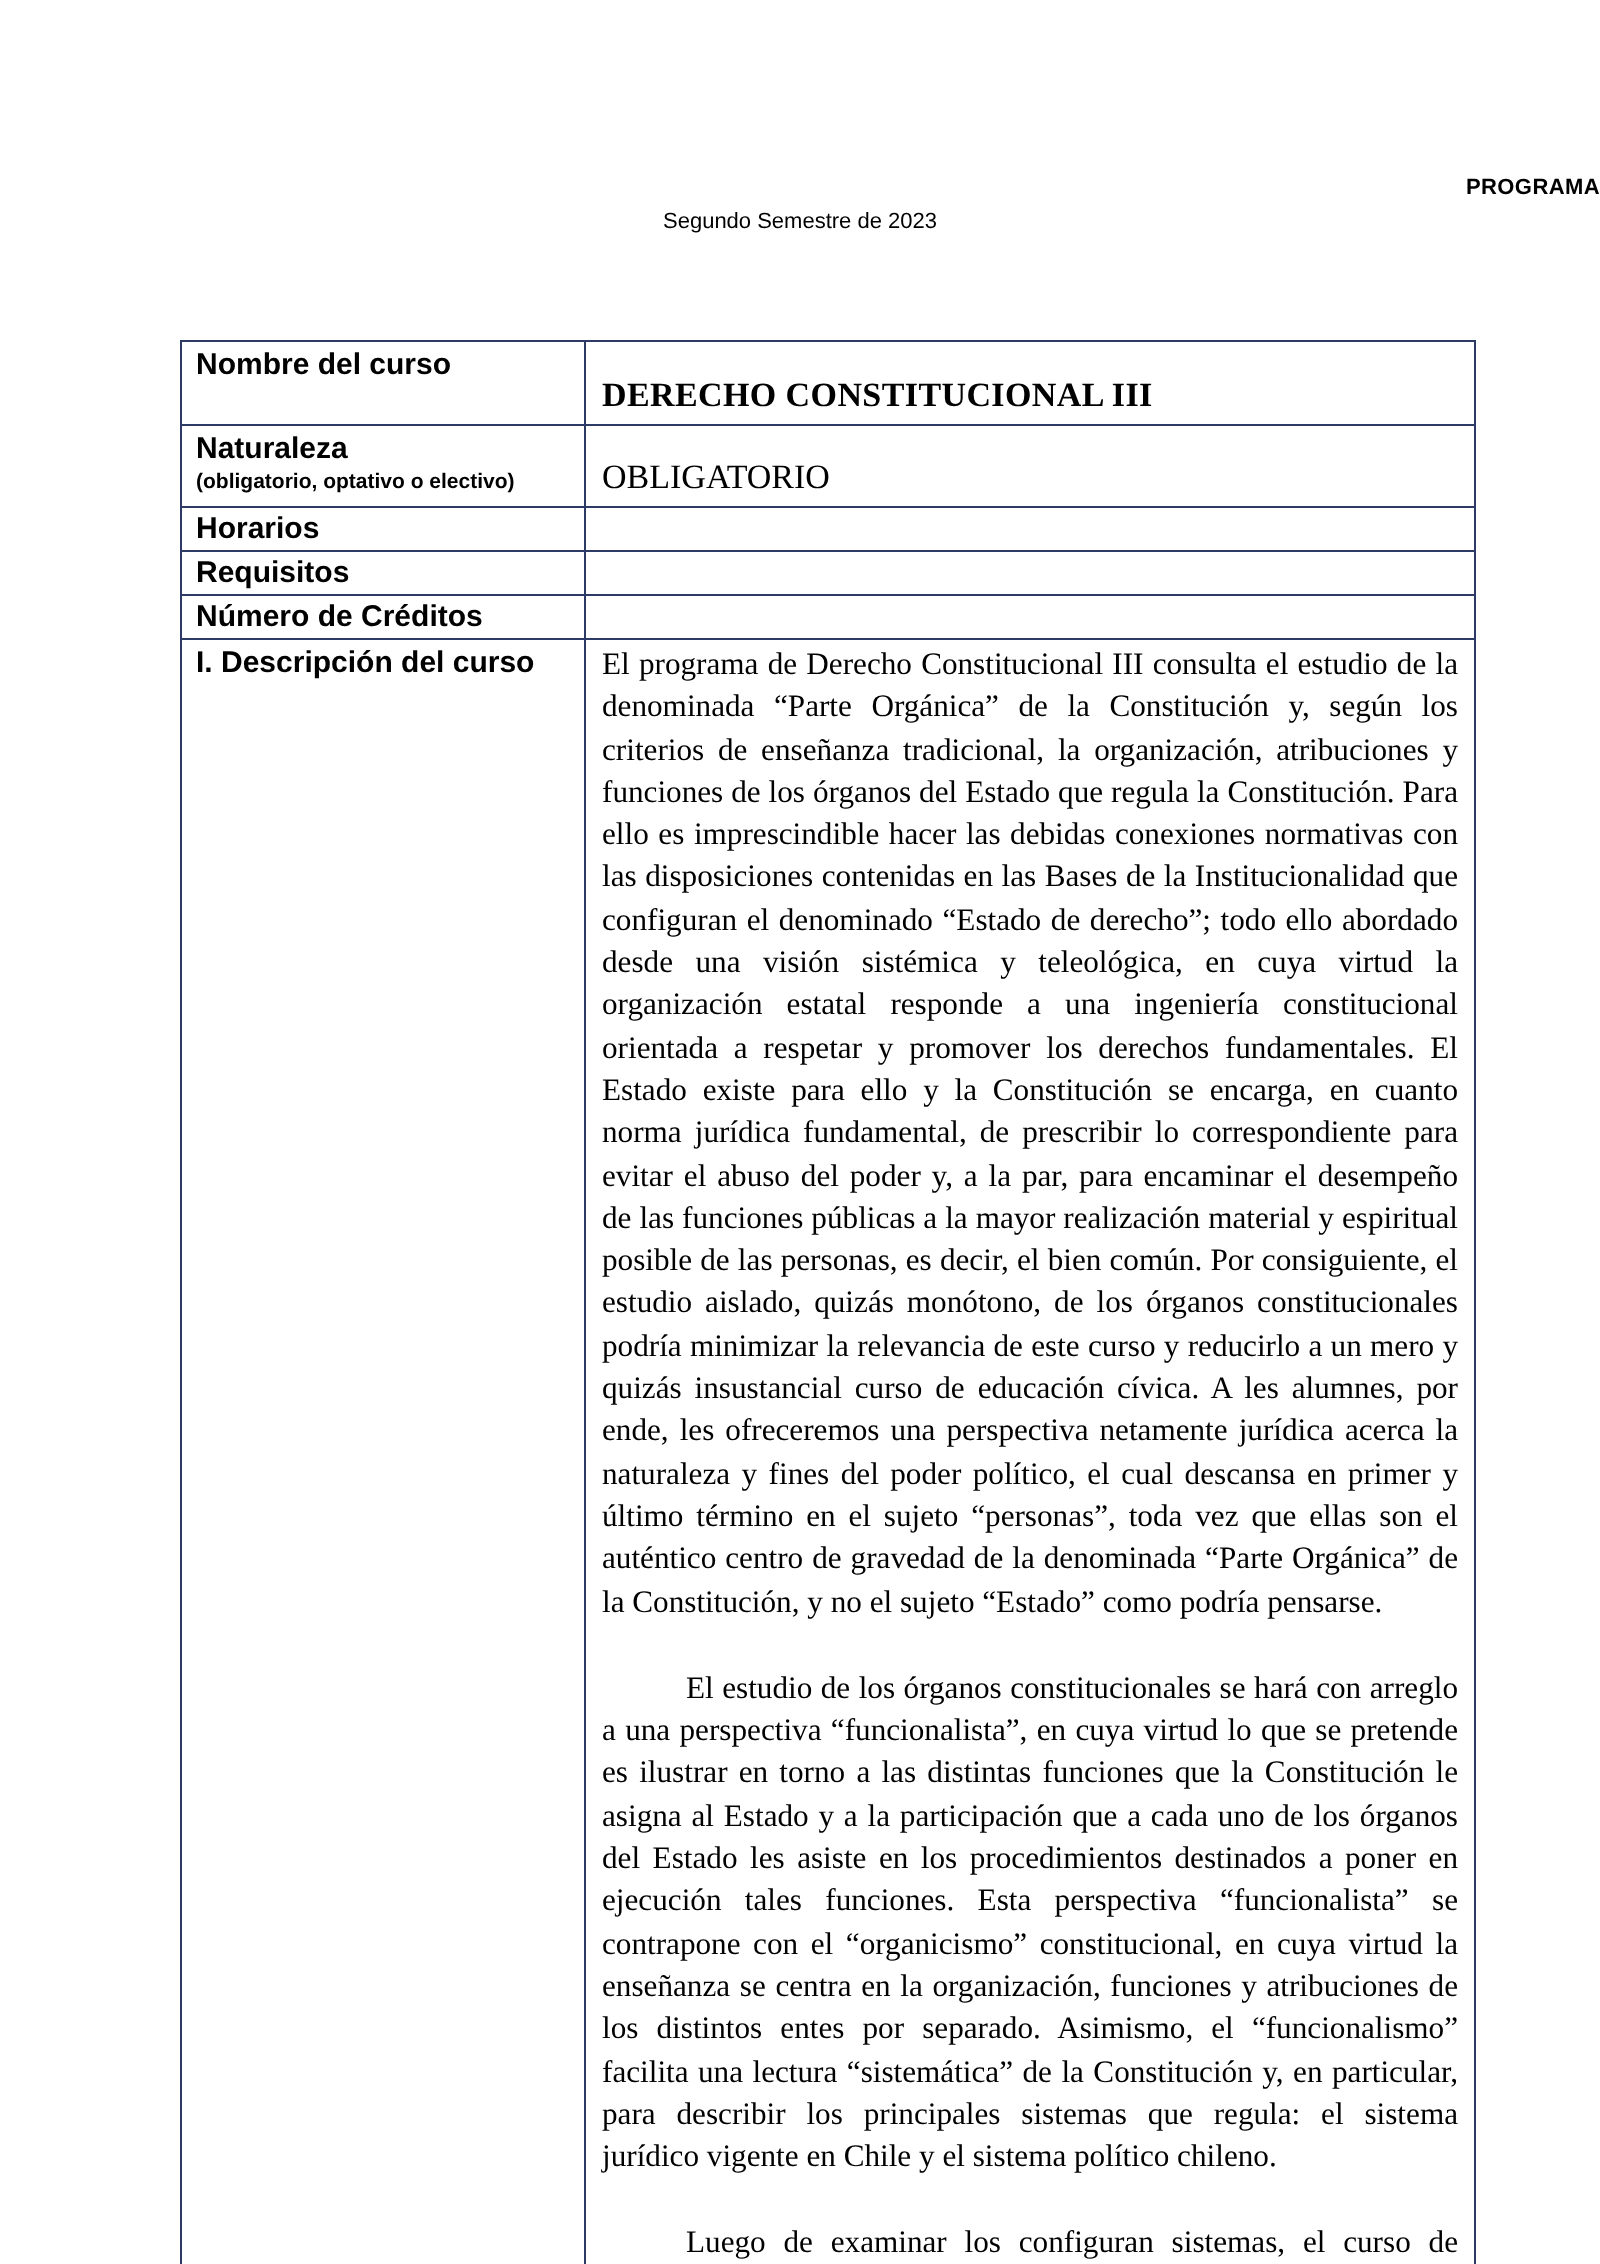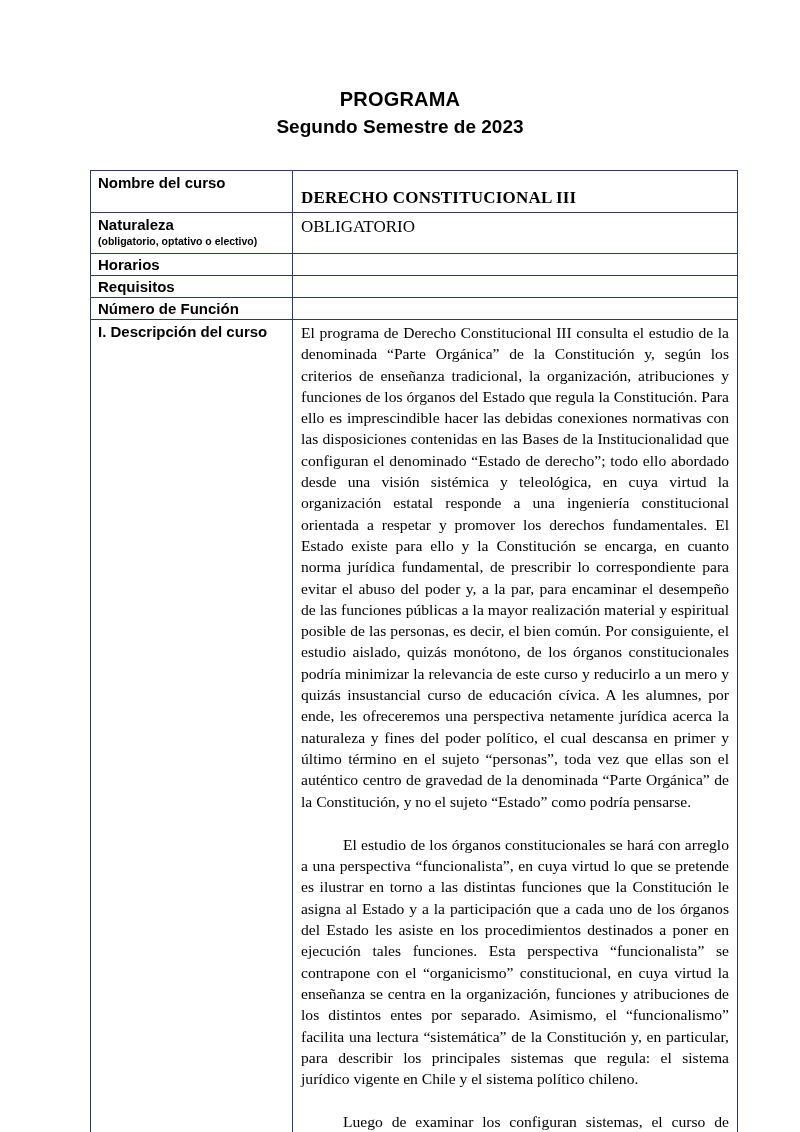--- a/index.html
+++ b/index.html
@@ -15,27 +15,28 @@
   :root { --border-color: #2e3a66; }
 
   .doc-header {
     position: absolute;
     top: 88px;
     left: 0;
     width: 100%;
     text-align: center;
   }
   .doc-title {
-    font-size: 20px;
+    font-size: 11px;
     font-weight: bold;
     letter-spacing: 0.2px;
+    text-align: right;
   }
   .doc-subtitle {
-    font-size: 19px;
-    font-weight: bold;
+    font-size: 11px;
+    font-weight: normal;
     margin-top: 5px;
   }
 
   table.program {
     position: absolute;
     left: 90px;
     top: 170px;
     width: 648px;
     border-collapse: collapse;
     table-layout: fixed;
@@ -55,21 +56,21 @@
     font-family: "Liberation Serif", serif;
     font-size: 17px;
     padding: 3px 8px;
   }
 
   tr.row-nombre { height: 42px; }
   tr.row-nombre .label-cell { }
   tr.row-nombre .value-cell { padding-top: 17px; font-weight: bold; letter-spacing: 0.2px; }
 
   tr.row-naturaleza { height: 37px; }
-  tr.row-naturaleza .value-cell { padding-top: 4px; }
+  tr.row-naturaleza .value-cell { padding-top: 16px; }
   .sublabel {
     display: block;
     font-weight: bold;
     font-size: 10.5px;
     margin-top: 0px;
   }
 
   tr.row-small { height: 22px; }
   tr.row-small .label-cell { padding-top: 2px; padding-bottom: 2px; }
 
@@ -107,21 +108,21 @@
     </tr>
     <tr class="row-small">
       <td class="label-cell">Horarios</td>
       <td class="value-cell"></td>
     </tr>
     <tr class="row-small">
       <td class="label-cell">Requisitos</td>
       <td class="value-cell"></td>
     </tr>
     <tr class="row-small">
-      <td class="label-cell">Número de Función</td>
+      <td class="label-cell">Número de Créditos</td>
       <td class="value-cell"></td>
     </tr>
     <tr class="row-desc">
       <td class="label-cell">I. Descripción del curso</td>
       <td class="desc-cell">
         <p>El programa de Derecho Constitucional III consulta el estudio de la denominada “Parte Orgánica” de la Constitución y, según los criterios de enseñanza tradicional, la organización, atribuciones y funciones de los órganos del Estado que regula la Constitución. Para ello es imprescindible hacer las debidas conexiones normativas con las disposiciones contenidas en las Bases de la Institucionalidad que configuran el denominado “Estado de derecho”; todo ello abordado desde una visión sistémica y teleológica, en cuya virtud la organización estatal responde a una ingeniería constitucional orientada a respetar y promover los derechos fundamentales. El Estado existe para ello y la Constitución se encarga, en cuanto norma jurídica fundamental, de prescribir lo correspondiente para evitar el abuso del poder y, a la par, para encaminar el desempeño de las funciones públicas a la mayor realización material y espiritual posible de las personas, es decir, el bien común. Por consiguiente, el estudio aislado, quizás monótono, de los órganos constitucionales podría minimizar la relevancia de este curso y reducirlo a un mero y quizás insustancial curso de educación cívica. A les alumnes, por ende, les ofreceremos una perspectiva netamente jurídica acerca la naturaleza y fines del poder político, el cual descansa en primer y último término en el sujeto “personas”, toda vez que ellas son el auténtico centro de gravedad de la denominada “Parte Orgánica” de la Constitución, y no el sujeto “Estado” como podría pensarse.</p>
         <p>El estudio de los órganos constitucionales se hará con arreglo a una perspectiva “funcionalista”, en cuya virtud lo que se pretende es ilustrar en torno a las distintas funciones que la Constitución le asigna al Estado y a la participación que a cada uno de los órganos del Estado les asiste en los procedimientos destinados a poner en ejecución tales funciones. Esta perspectiva “funcionalista” se contrapone con el “organicismo” constitucional, en cuya virtud la enseñanza se centra en la organización, funciones y atribuciones de los distintos entes por separado. Asimismo, el “funcionalismo” facilita una lectura “sistemática” de la Constitución y, en particular, para describir los principales sistemas que regula: el sistema jurídico vigente en Chile y el sistema político chileno.</p>
         <p>Luego de examinar los configuran sistemas, el curso de Derecho Constitucional III se abordarán las principales funciones estatales, a saber: a) Función normativa; b) función de gobierno;</p>
       </td>
     </tr>

